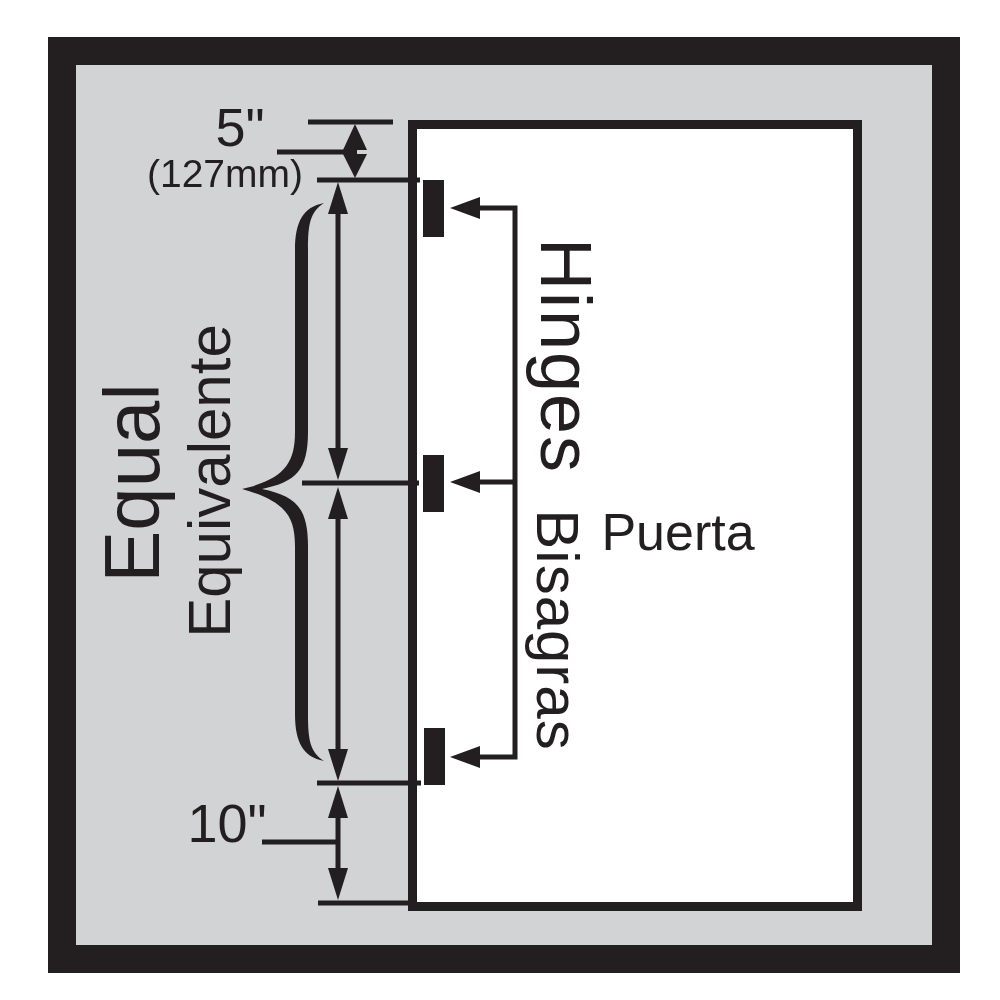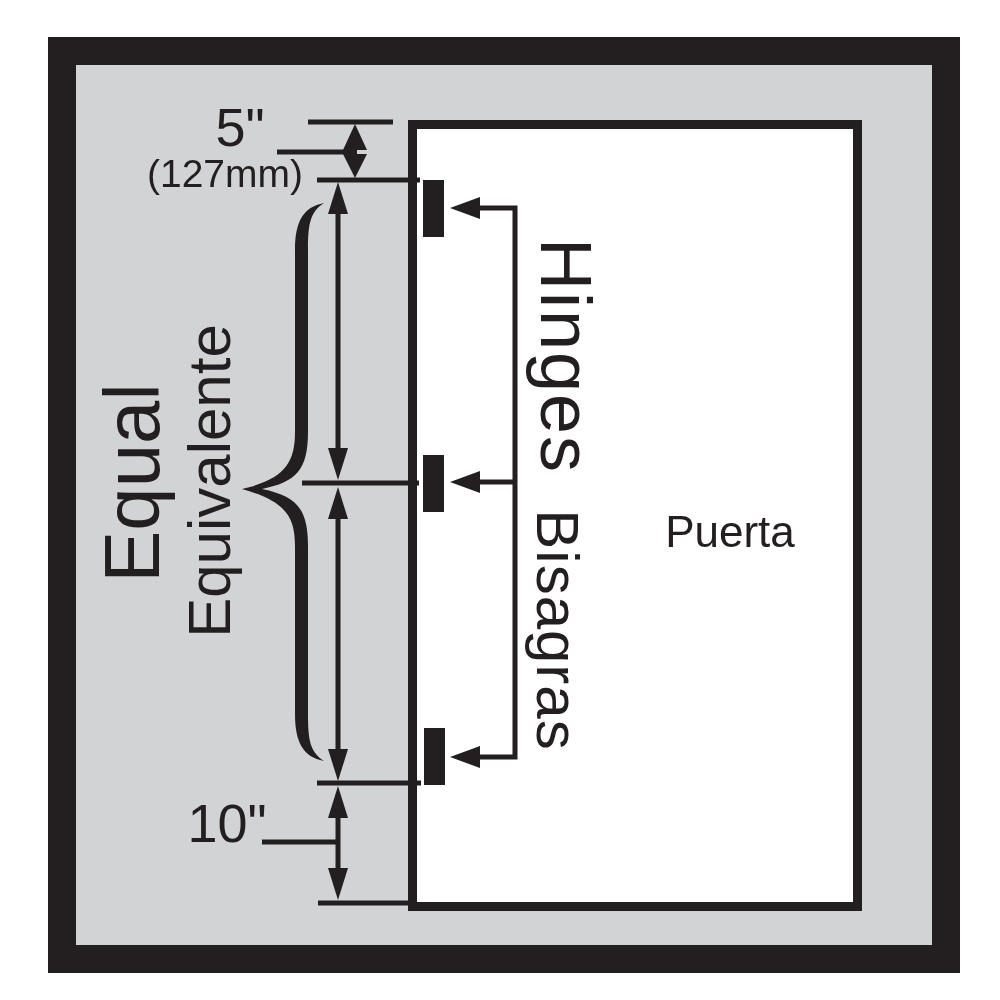--- a/index.html
+++ b/index.html
@@ -40,21 +40,21 @@
   .t.rot-cw{transform:translate(-50%,-50%) rotate(90deg);}
   #dim-5in-label   {left:240px;top:127px;font-size:54px;}
   #dim-127mm-label {left:182px;top:173px;font-size:39px;margin-left:43px;}
   #dim-10in-label  {left:227px;top:823px;font-size:54px;}
   #dim-254mm-label {left:178px;top:864px;font-size:39px;}
   #equal-label       {left:132px;top:483px;font-size:78px;}
   #equivalente-label {left:210px;top:481px;font-size:60px;}
   #hinges-label   {left:566px;top:356px;font-size:72px;letter-spacing:2px;}
   #bisagras-label {left:557px;top:630px;font-size:60px;letter-spacing:1px;}
   #door-label   {left:719px;top:453px;font-size:100px;}
-  #puerta-label {left:730px;top:532px;font-size:44px;}
+  #puerta-label {left:678px;top:532px;font-size:52px;}
 </style>
 </head>
 <body>
 
 <div id="stage">
 
   <div id="wall-frame"></div>
   <div id="door"></div>
 
   <div id="hinge-top" class="hinge"></div>

